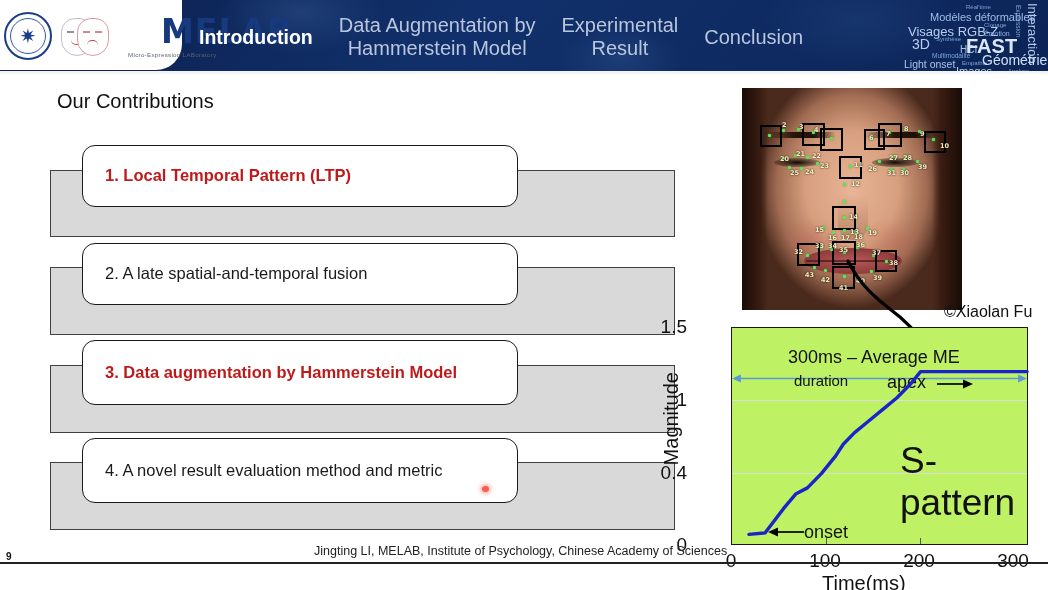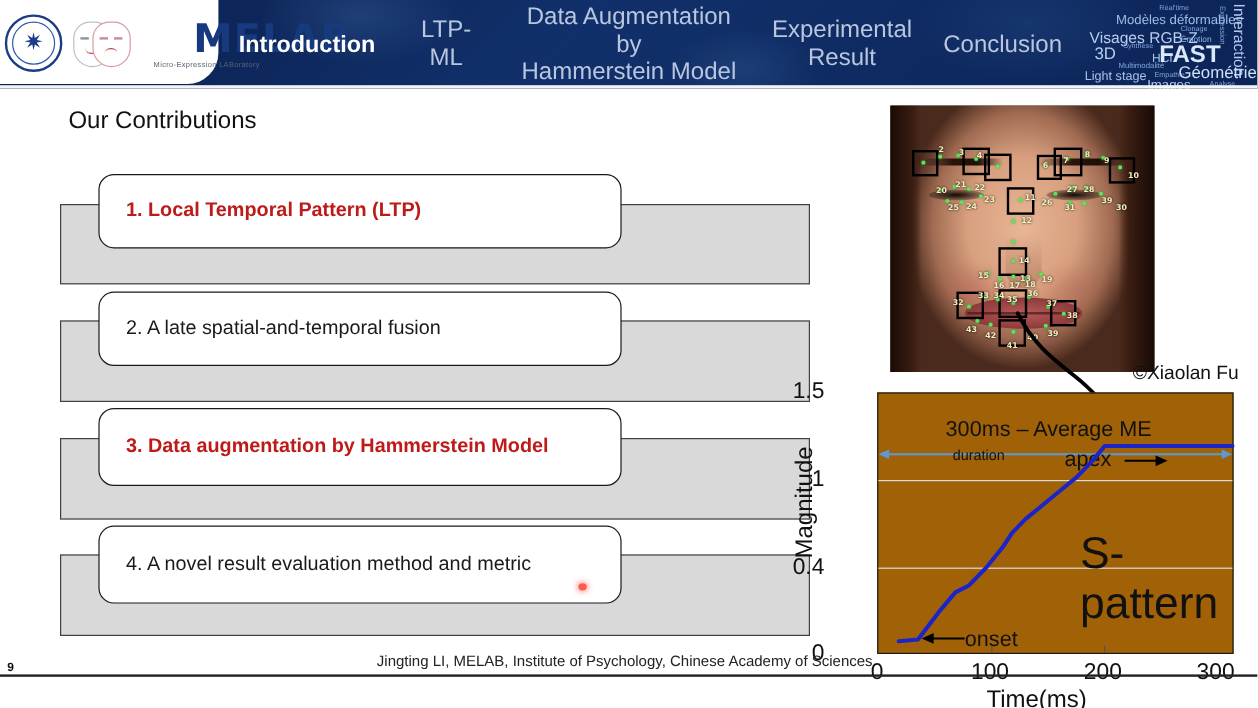--- a/index.html
+++ b/index.html
@@ -114,34 +114,34 @@
   .lbox{position:absolute;border:2.4px solid #000;box-sizing:border-box;}
 
   #copyright{position:absolute;left:944px;top:303px;font-size:16px;color:#111;}
 
   
   #arrow-svg{position:absolute;left:840px;top:255px;width:140px;height:130px;}
 
   
   #chart{position:absolute;left:672px;top:310px;width:376px;height:280px;}
   #plot{position:absolute;left:59px;top:17px;width:297px;height:218px;
-        border:1.4px solid #1a1a1a;background:#a16207;box-sizing:border-box;}
+        border:1.4px solid #1a1a1a;background:#bef264;box-sizing:border-box;}
   .grid-h{position:absolute;left:0;width:100%;height:1px;background:#dcdcdc;}
   .tickx{position:absolute;bottom:0;width:1px;height:6px;background:#555;}
   .ylab{position:absolute;right:361px;font-size:19px;color:#111;text-align:right;
         white-space:nowrap;}
   .xlab{position:absolute;font-size:19px;color:#111;text-align:center;width:60px;}
   #yaxis-title{position:absolute;left:-12px;top:62px;writing-mode:vertical-rl;
                transform:rotate(180deg);font-size:20px;color:#111;}
   #xaxis-title{position:absolute;left:150px;top:262px;font-size:20px;color:#111;}
   #s-pattern{position:absolute;left:168px;top:112px;font-size:37px;color:#111;
              font-family:"Liberation Sans",sans-serif;}
   #dur-line{position:absolute;left:0;top:45px;width:100%;height:11px;}
   #dur-text1{position:absolute;left:56px;top:19px;font-size:18px;color:#111;white-space:nowrap;}
-  #dur-text2{position:absolute;left:62px;top:44px;font-size:12px;color:#111;}
+  #dur-text2{position:absolute;left:62px;top:44px;font-size:15px;color:#111;}
   #apex-lbl{position:absolute;left:155px;top:44px;font-size:18px;color:#111;}
   #onset-lbl{position:absolute;left:72px;top:194px;font-size:18px;color:#111;}
 
   
   #footer{position:absolute;left:0;bottom:0;width:1048px;height:26px;
           border-top:2px solid #222;}
   #footer-text{position:absolute;left:314px;top:-20px;font-size:12.5px;color:#222;}
   #page-num{position:absolute;left:6px;top:-13px;font-size:10px;font-weight:bold;color:#111;}
 </style>
 </head>
@@ -166,42 +166,41 @@
       </div>
     </div>
     <div id="melab-wrap">
       <div id="melab-name">MELAB</div>
       <div id="melab-sub">Micro-Expression LABoratory</div>
     </div>
   </div>
 
   <div id="nav">
     <div class="nav-item active">Introduction</div>
-    <div class="nav-item">LTP-ML</div>
     <div class="nav-item">Data Augmentation by
 Hammerstein Model</div>
     <div class="nav-item">Experimental
 Result</div>
     <div class="nav-item">Conclusion</div>
   </div>
 
   <div id="cloud">
     <span class="c-realtime">Réal'time</span>
     <span class="c-modeles">Modèles déformables</span>
     <span class="c-visages">Visages RGB-Z</span>
     <span class="c-clonage">Clonage</span>
     <span class="c-emotion">Émotion</span>
     <span class="c-3d">3D</span>
     <span class="c-synthese">Synthèse</span>
     <span class="c-hci">HCI</span>
     <span class="c-fast">FAST</span>
     <span class="c-expression">Expression</span>
     <span class="c-interaction">Interaction</span>
     <span class="c-multi">Multimodalité</span>
-    <span class="c-light">Light stage</span>
+    <span class="c-light">Light onset</span>
     <span class="c-empathie">Empathie</span>
     <span class="c-geo">Géométrie</span>
     <span class="c-images">Images</span>
     <span class="c-analyse">Analyse</span>
   </div>
 </div>
 
 <div id="page-title">Our Contributions</div>
 
 <div class="graybar" style="left:50px;top:170px;width:623px;height:65px;"></div>
@@ -313,21 +312,21 @@
   <div class="lnum" style="left:54px;top:62px;">21</div>
   <div class="lnum" style="left:70px;top:64px;">22</div>
   <div class="lnum" style="left:78px;top:74px;">23</div>
   <div class="lnum" style="left:63px;top:80px;">24</div>
   <div class="lnum" style="left:48px;top:81px;">25</div>
   <div class="lnum" style="left:126px;top:77px;">26</div>
   <div class="lnum" style="left:147px;top:66px;">27</div>
   <div class="lnum" style="left:161px;top:66px;">28</div>
   <div class="lnum" style="left:176px;top:75px;">39</div>
   <div class="lnum" style="left:145px;top:81px;">31</div>
-  <div class="lnum" style="left:158px;top:81px;margin-left:30px;">30</div>
+  <div class="lnum" style="left:158px;top:81px;">30</div>
   <div class="lnum" style="left:52px;top:160px;">32</div>
   <div class="lnum" style="left:73px;top:154px;">33</div>
   <div class="lnum" style="left:86px;top:154px;">34</div>
   <div class="lnum" style="left:97px;top:158px;">35</div>
   <div class="lnum" style="left:114px;top:153px;">36</div>
   <div class="lnum" style="left:130px;top:161px;">37</div>
   <div class="lnum" style="left:147px;top:171px;">38</div>
   <div class="lnum" style="left:131px;top:186px;">39</div>
   <div class="lnum" style="left:114px;top:189px;">40</div>
   <div class="lnum" style="left:97px;top:196px;">41</div>

